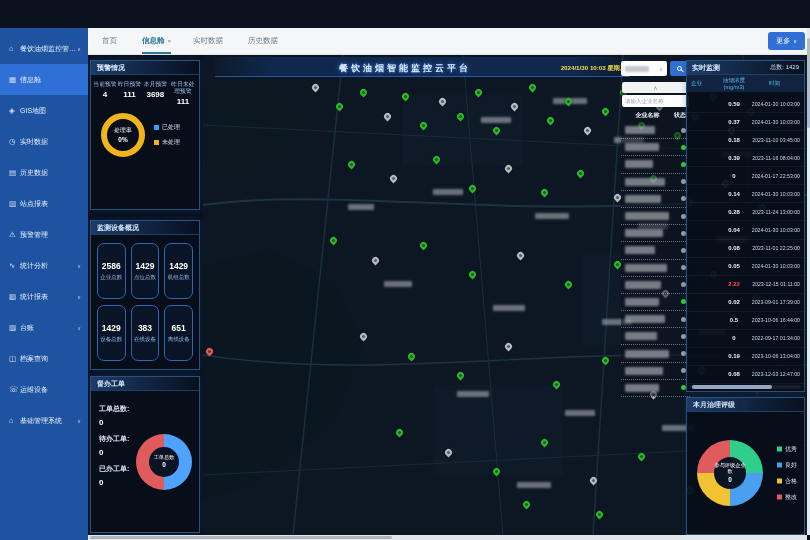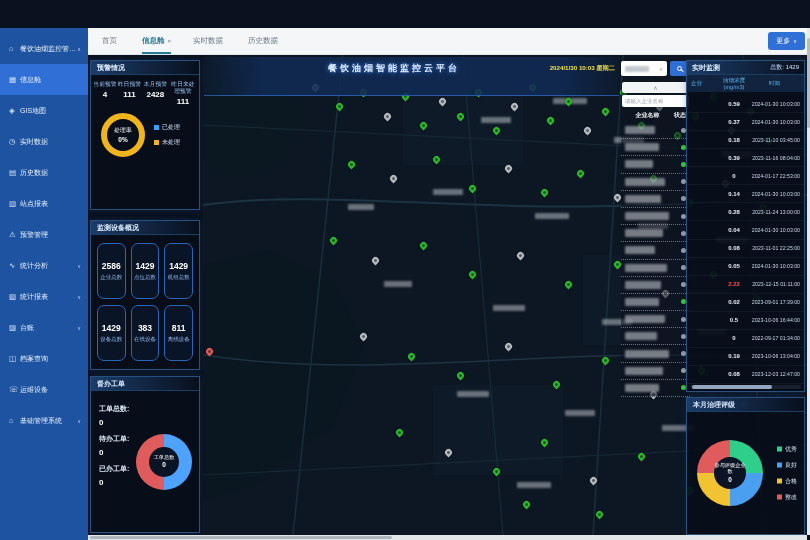--- a/index.html
+++ b/index.html
@@ -45,21 +45,21 @@
   .main{position:absolute;left:88px;top:55px;right:3px;bottom:5px;background:#0a121f;overflow:hidden;}
 
   
   .map{position:absolute;left:115px;top:0;right:0;bottom:0;background:#0d1724;overflow:hidden;}
   .map svg{position:absolute;inset:0;}
   .pin{position:absolute;width:7px;height:7px;border-radius:50% 50% 50% 0;transform:rotate(-45deg);background:var(--c);box-shadow:0 0 2px rgba(0,0,0,.6);cursor:pointer;}
   .pin::after{content:'';position:absolute;inset:2px;border-radius:50%;background:rgba(10,20,15,.55);}
   .map-label{position:absolute;height:6px;background:rgba(198,204,210,.5);filter:blur(1.2px);border-radius:1px;}
 
   
-  .banner{position:absolute;left:1px;top:2px;width:415px;height:39px;z-index:5;
+  .banner{position:absolute;left:12px;top:2px;width:415px;height:20px;z-index:5;
     background:linear-gradient(90deg,rgba(16,42,84,.15),rgba(16,42,84,.88) 14%,rgba(16,42,84,.88) 86%,rgba(16,42,84,.15));
     border-bottom:1px solid rgba(64,140,255,.5);}
   .banner-title{position:absolute;left:0;width:380px;top:5px;text-align:center;font-size:9px;font-weight:bold;letter-spacing:3px;color:#dcecff;text-shadow:0 0 5px #3b82f6;}
   .banner-date{position:absolute;right:4px;top:7px;font-size:6.2px;font-weight:bold;color:#f0e24a;white-space:nowrap;}
 
   
   .combo-row{position:absolute;left:418px;top:6px;display:flex;gap:3px;z-index:6;}
   .combo-select{width:46px;height:15px;background:#fff;border-radius:2px;display:flex;align-items:center;padding:0 4px;cursor:pointer;}
   .combo-blur{width:24px;height:6px;background:#c3c9cf;filter:blur(1px);border-radius:1px;}
   .combo-chev{margin-left:auto;font-size:5px;color:#98a2ad;}
@@ -403,21 +403,21 @@
             <div class="as-value">4</div>
           </div>
 
           <div>
             <div class="as-label">昨日预警</div>
             <div class="as-value">111</div>
           </div>
 
           <div>
             <div class="as-label">本月预警</div>
-            <div class="as-value">2428</div>
+            <div class="as-value">3698</div>
           </div>
 
           <div>
             <div class="as-label">昨日未处理预警</div>
             <div class="as-value">111</div>
           </div>
         </div>
       <div class="alert-bottom">
         <div class="alert-donut" id="alert-donut" style="border-color: rgb(240, 180, 28);">
           <span class="ad-label">处理率</span>
@@ -461,21 +461,21 @@
             <div class="dev-value">1429</div>
             <div class="dev-label">设备总数</div>
           </div>
 
           <div class="dev-card">
             <div class="dev-value">383</div>
             <div class="dev-label">在线设备</div>
           </div>
 
           <div class="dev-card">
-            <div class="dev-value">811</div>
+            <div class="dev-value">651</div>
             <div class="dev-label">离线设备</div>
           </div>
         </div>
     </section>
 
     <section class="panel" style="left:2px;top:321px;width:110px;height:157px;">
       <div class="panel-title">督办工单</div>
       <div class="wo-body">
         <div class="wo-list">
 

